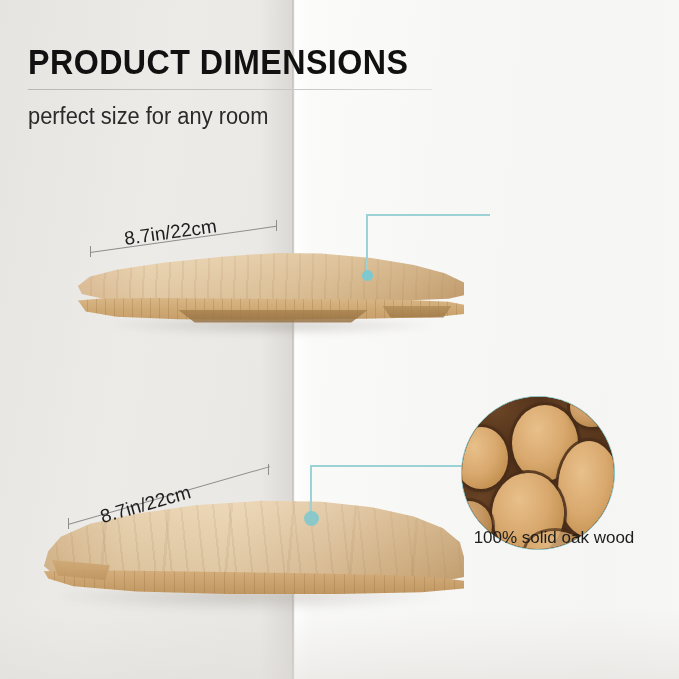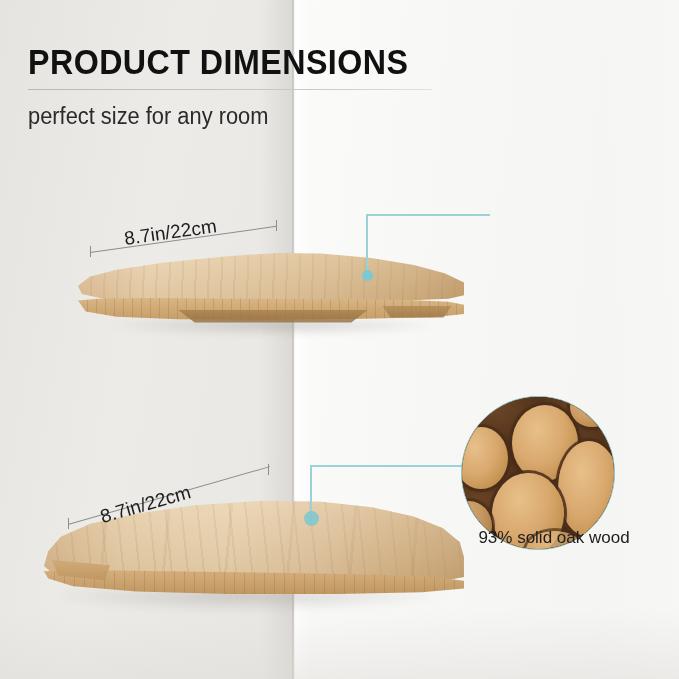--- a/index.html
+++ b/index.html
@@ -312,15 +312,15 @@
 
       <div class="log" style="left:50px;top:8px;width:66px;height:76px;"></div>
       <div class="log" style="left:-8px;top:30px;width:54px;height:62px;"></div>
       <div class="log" style="left:96px;top:44px;width:62px;height:96px;"></div>
       <div class="log" style="left:30px;top:76px;width:72px;height:82px;"></div>
       <div class="log" style="left:108px;top:-10px;width:44px;height:40px;opacity:.9;"></div>
       <div class="log" style="left:-16px;top:104px;width:46px;height:50px;opacity:.85;"></div>
       <div class="log" style="left:64px;top:134px;width:58px;height:40px;opacity:.8;"></div>
     </div>
   </div>
-  <div class="caption-wood">93% solid oak wood</div>
+  <div class="caption-wood">100% solid oak wood</div>
 
 </div>
 
 </body></html>

